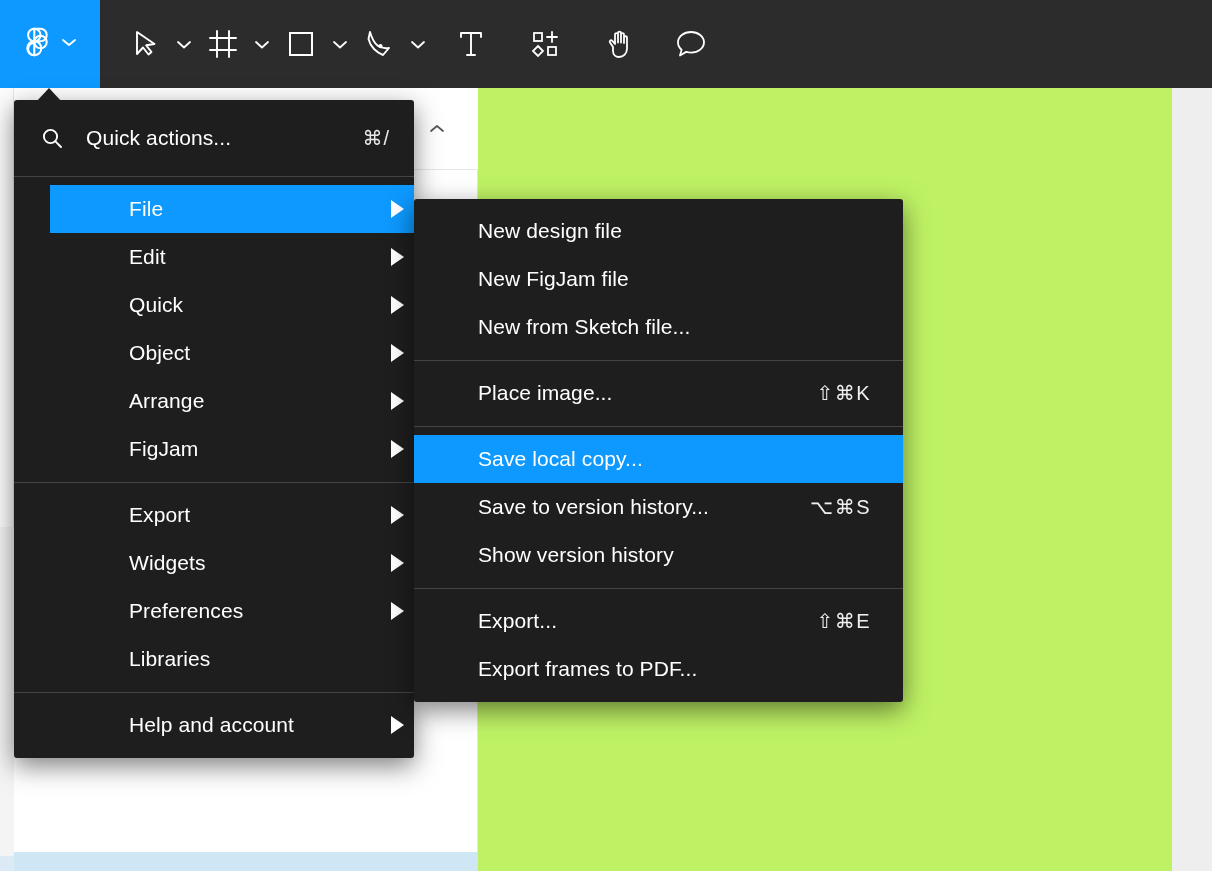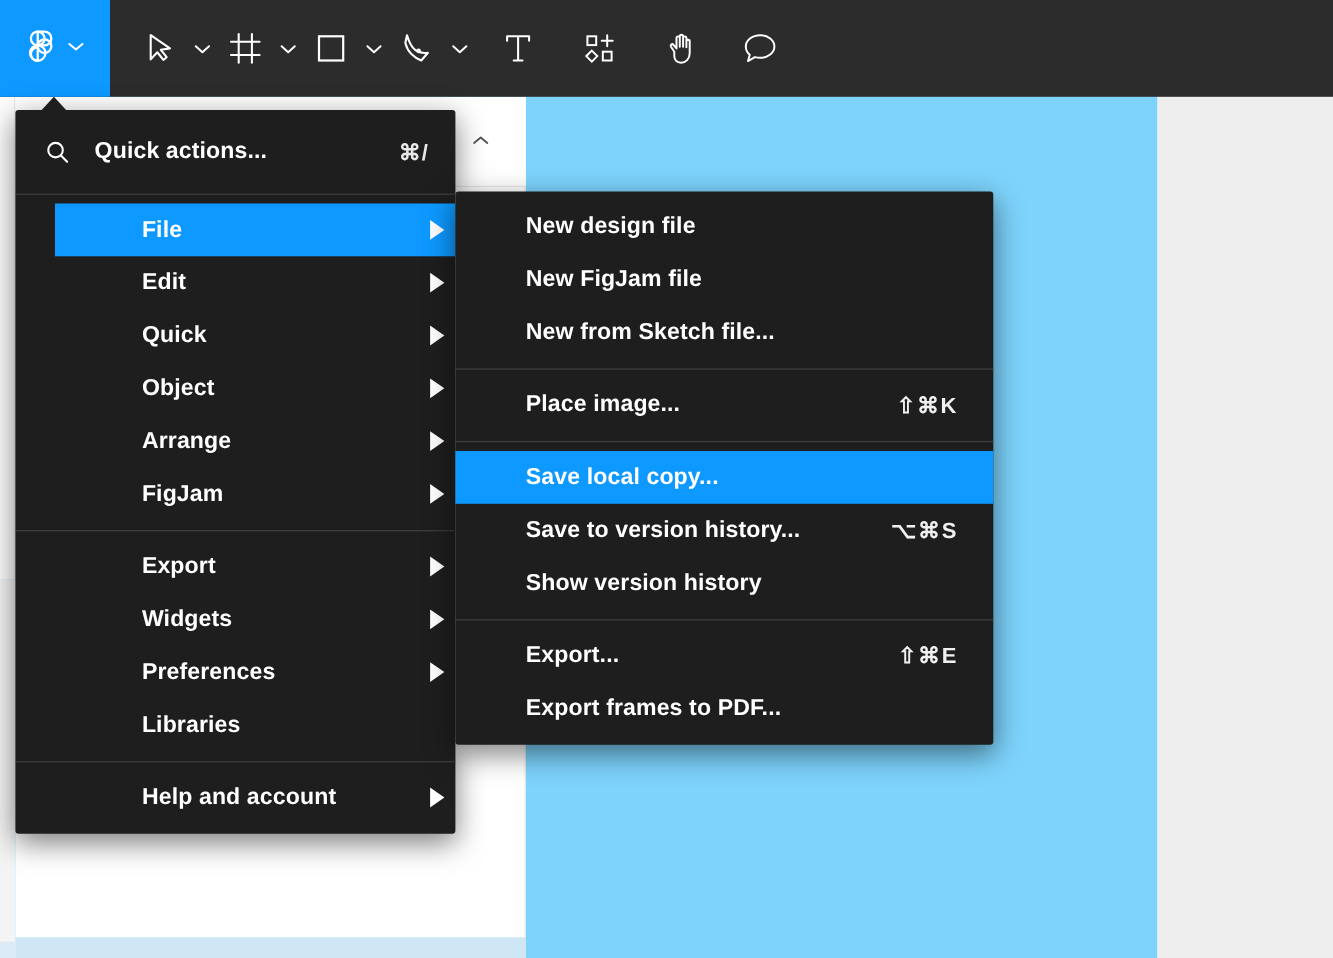--- a/index.html
+++ b/index.html
@@ -5,24 +5,23 @@
   * { box-sizing: border-box; margin: 0; padding: 0; }
   html, body {
     width: 1212px;
     height: 871px;
     overflow: hidden;
     font-family: "Liberation Sans", sans-serif;
     background: #eeeeee;
   }
   #root {
     position: relative;
-    width: 1052px;
+    width: 1172px;
     height: 871px;
-    background: #7dd3fc;
-    font-weight: bold;
+    background: #bef264;
   }
 
   
   .bg-left-strip {
     position: absolute;
     left: 0; top: 88px;
     width: 14px; height: 439px;
     background: #fdfdfd;
     border-right: 1px solid #e6e6e6;
   }
@@ -187,21 +186,21 @@
     width: 0; height: 0;
     border-top: 9px solid transparent;
     border-bottom: 9px solid transparent;
     border-left: 13px solid #ffffff;
     margin-right: 2px;
   }
 
   
   .submenu {
     position: absolute;
-    left: 414px; top: 174px;
+    left: 414px; top: 199px;
     width: 489px;
     background: #1e1e1e;
     border-radius: 3px;
     box-shadow: 0 8px 26px rgba(0,0,0,0.5);
     z-index: 12;
   }
   .submenu-sec { padding: 8px 0 9px 0; }
   .sub-item {
     height: 48px;
     display: flex;

